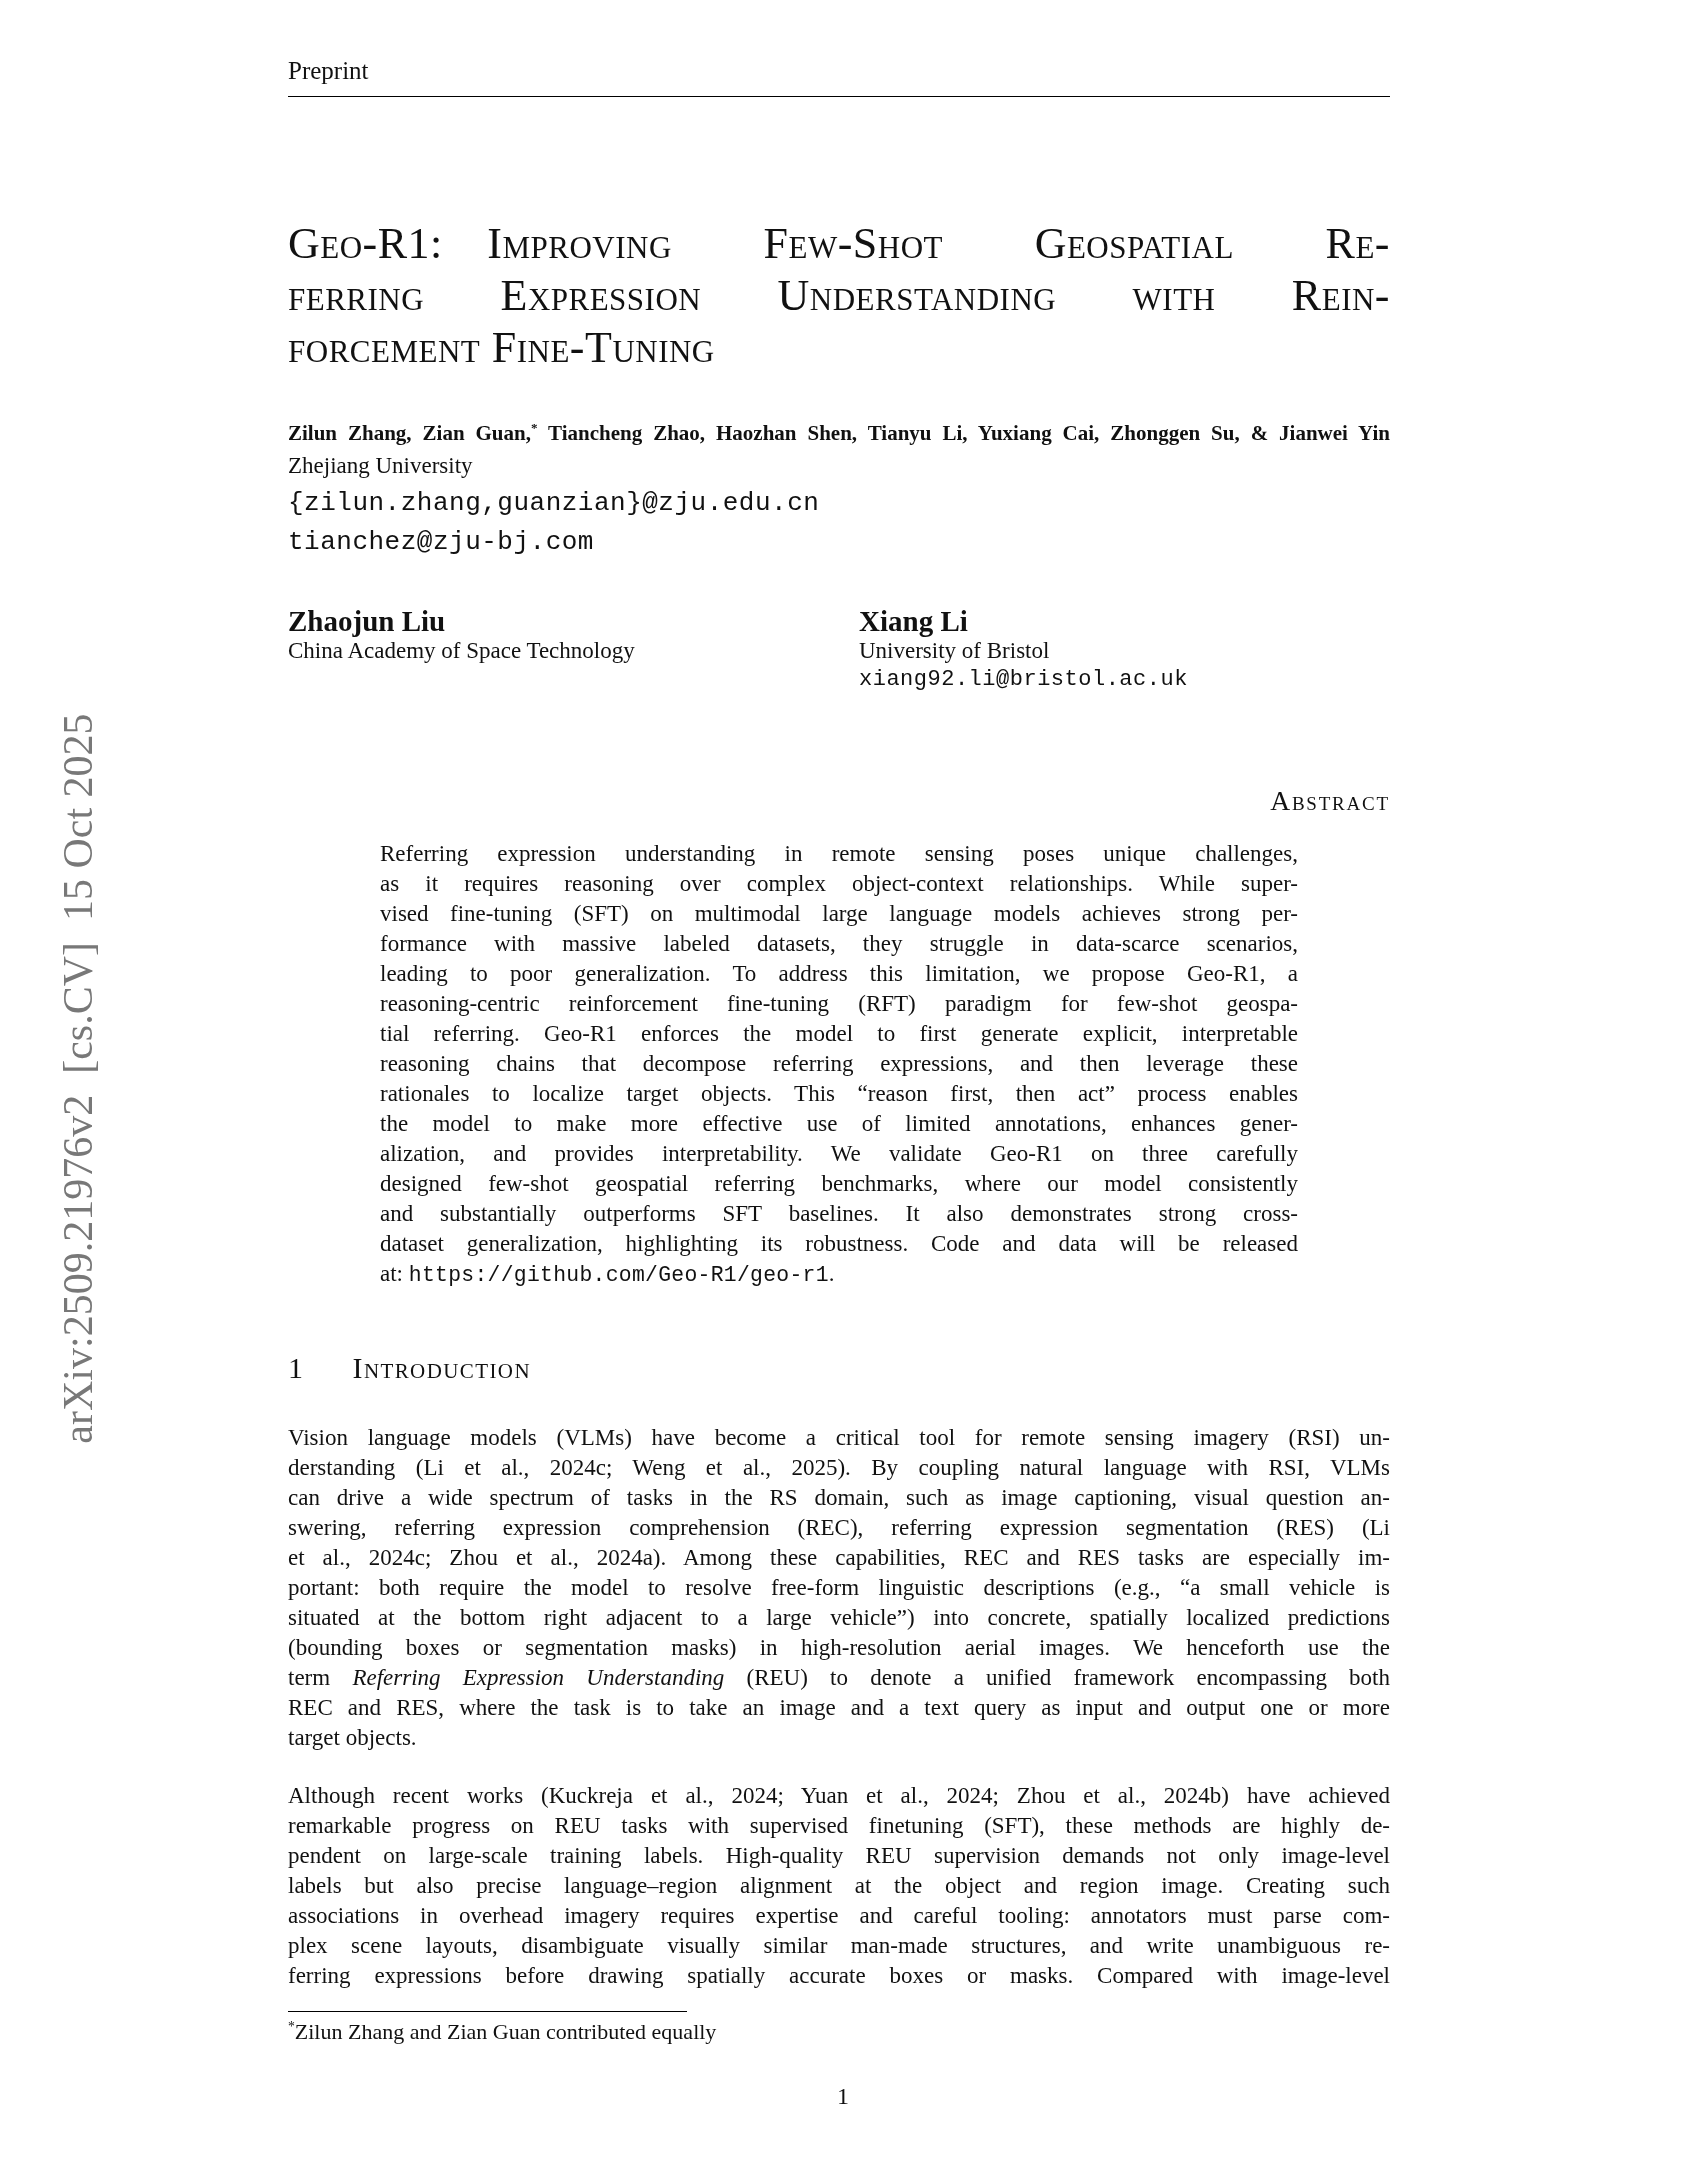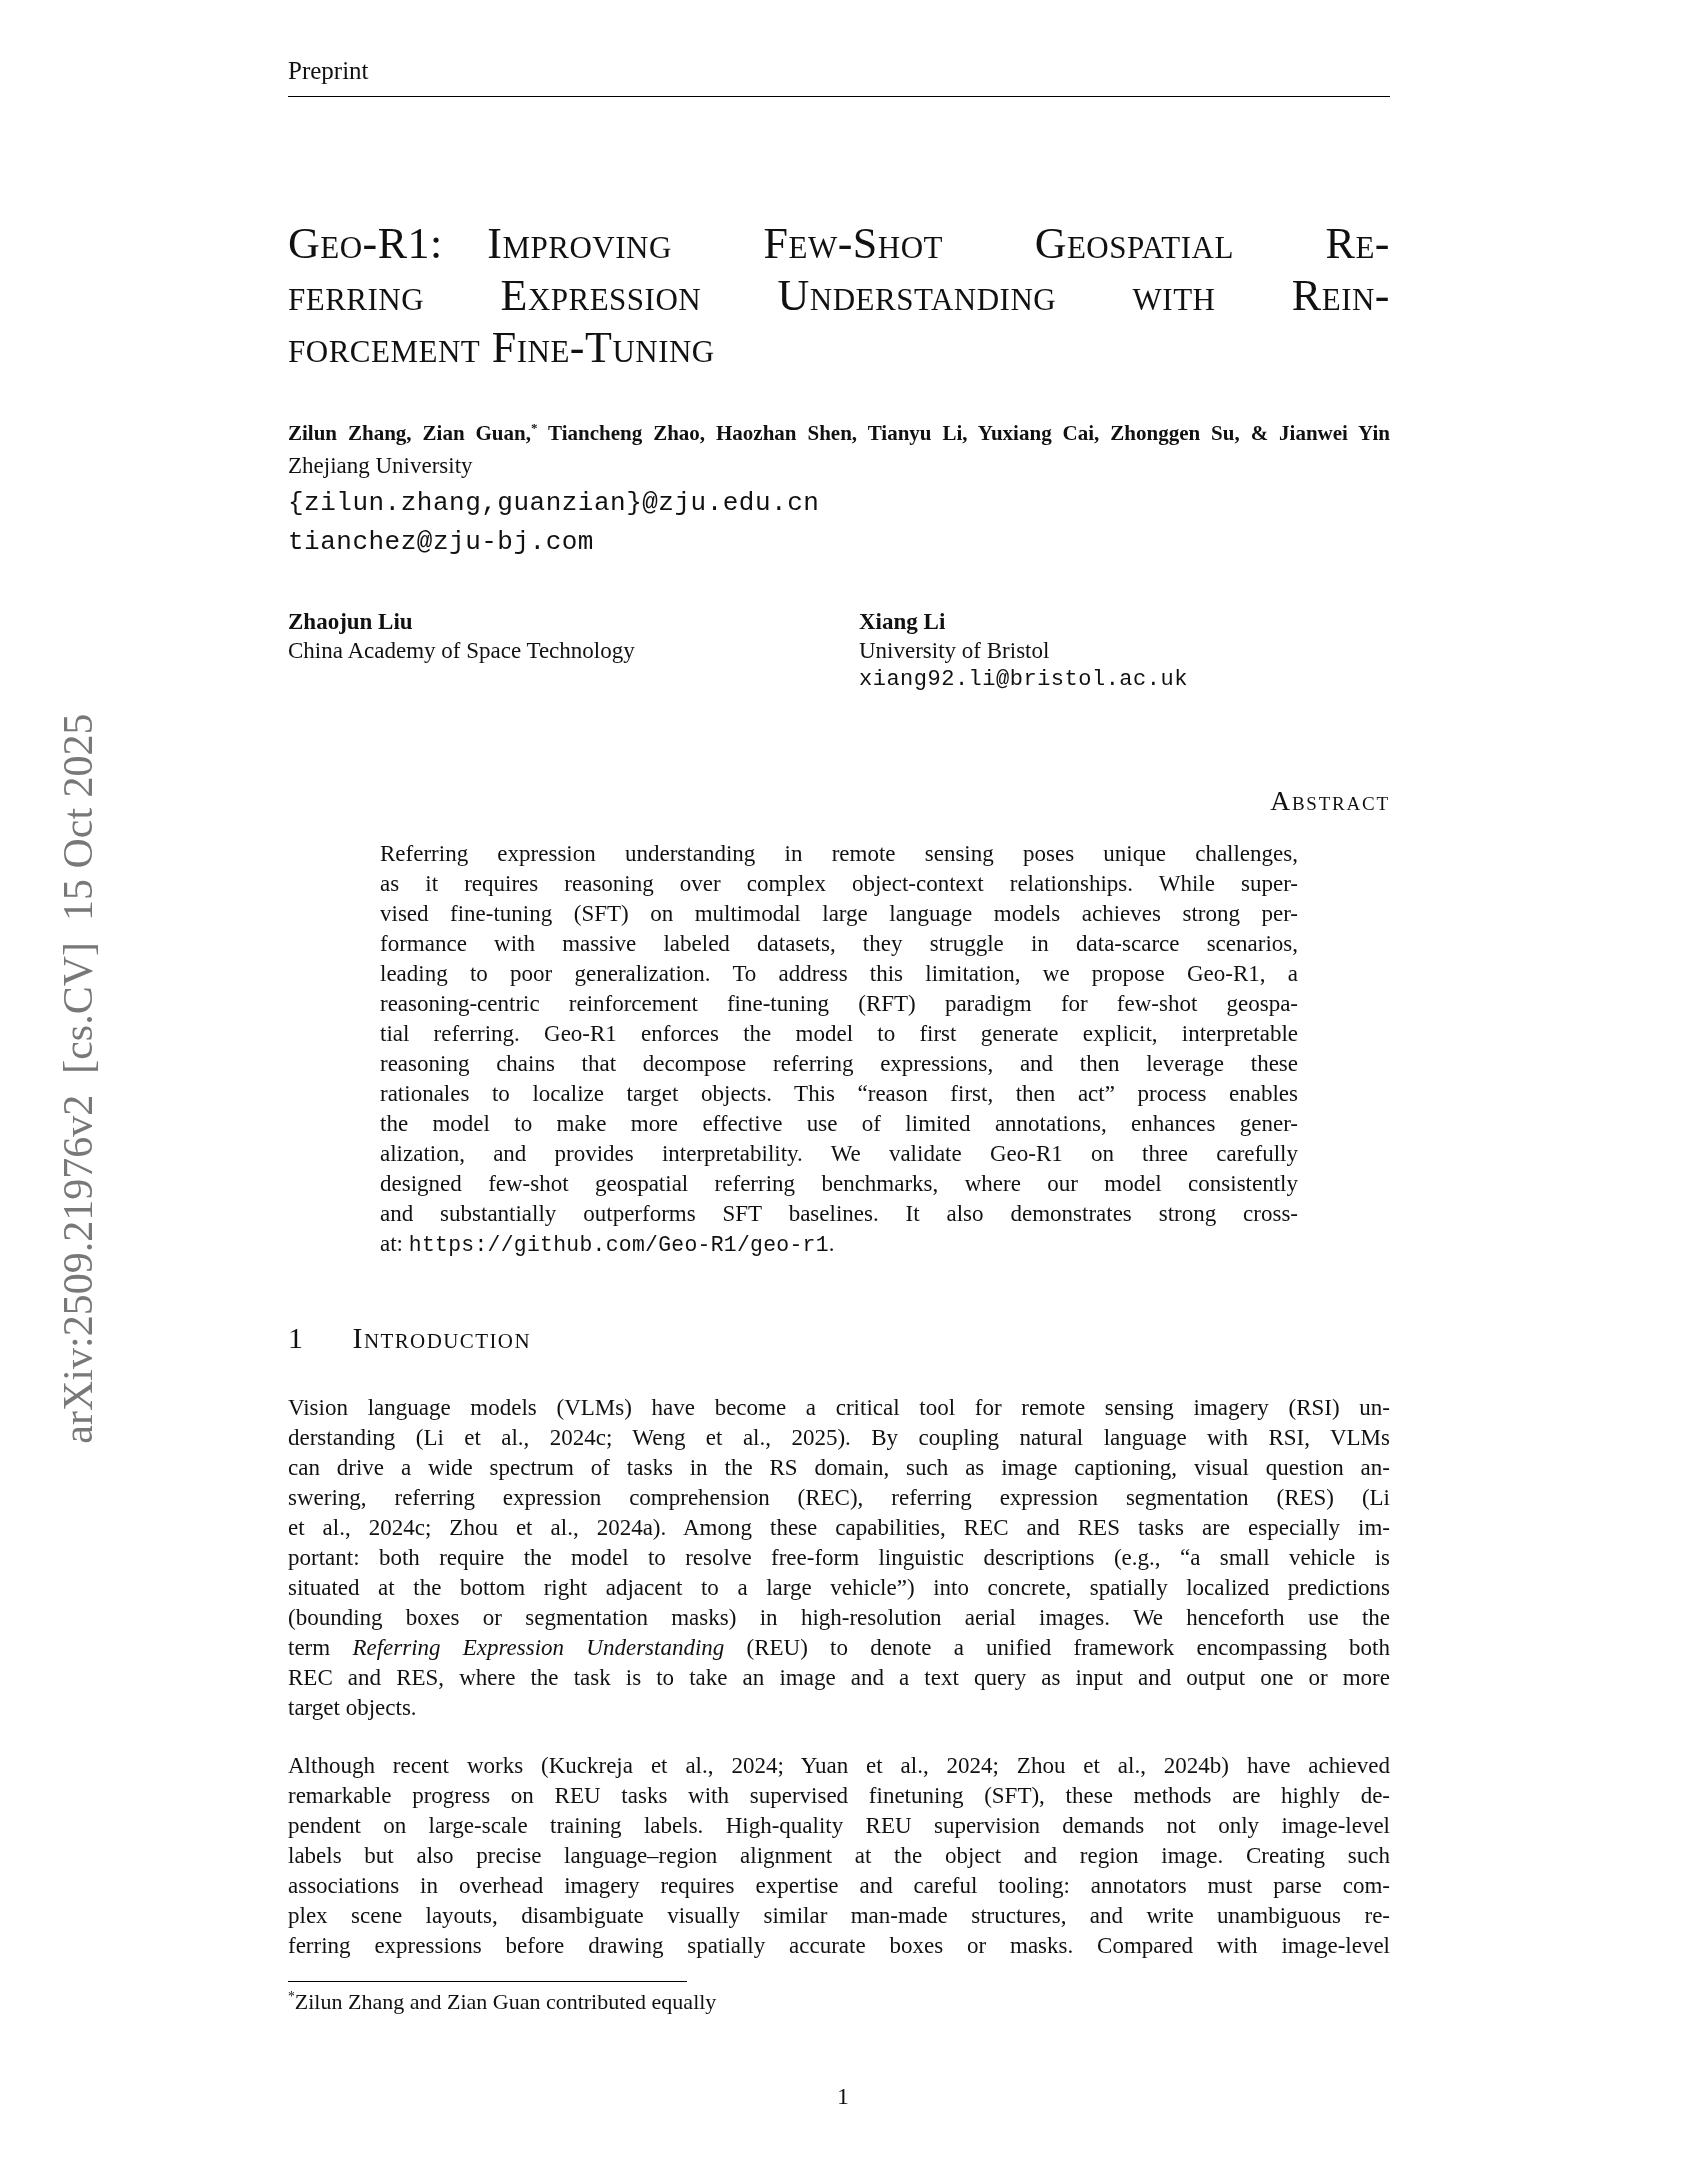--- a/index.html
+++ b/index.html
@@ -51,21 +51,21 @@
   .email {
     margin-top: 11px;
     font-family: "Liberation Mono", "DejaVu Sans Mono", monospace;
     font-size: 26px;
     line-height: 27.5px;
     letter-spacing: 0.5px;
   }
   .author-cols { margin-top: 51px; display: flex; }
   .author-col-left { width: 571px; flex: 0 0 auto; }
   .author-col-right { flex: 1 1 auto; }
-  .author-name { font-weight: bold; font-size: 23px; line-height: 29px; }
+  .author-name { font-weight: bold; font-size: 29px; line-height: 29px; }
   .author-affil { font-size: 23px; line-height: 29px; }
   .author-email {
     font-family: "Liberation Mono", "DejaVu Sans Mono", monospace;
     font-size: 22px;
     line-height: 29px;
     letter-spacing: 0.5px;
   }
   
   .abstract-heading {
     margin-top: 92px;
@@ -169,20 +169,21 @@
         <div class="ln">formance with massive labeled datasets, they struggle in data-scarce scenarios,</div>
         <div class="ln">leading to poor generalization. To address this limitation, we propose Geo-R1, a</div>
         <div class="ln">reasoning-centric reinforcement fine-tuning (RFT) paradigm for few-shot geospa-</div>
         <div class="ln">tial referring. Geo-R1 enforces the model to first generate explicit, interpretable</div>
         <div class="ln">reasoning chains that decompose referring expressions, and then leverage these</div>
         <div class="ln">rationales to localize target objects. This “reason first, then act” process enables</div>
         <div class="ln">the model to make more effective use of limited annotations, enhances gener-</div>
         <div class="ln">alization, and provides interpretability. We validate Geo-R1 on three carefully</div>
         <div class="ln">designed few-shot geospatial referring benchmarks, where our model consistently</div>
         <div class="ln">and substantially outperforms SFT baselines. It also demonstrates strong cross-</div>
+        <div class="ln">dataset generalization, highlighting its robustness. Code and data will be released</div>
         <div class="ln">at: <code>https://github.com/Geo-R1/geo-r1</code>.</div>
       </div>
 
     <div class="section-heading">
       <span class="sec-num">1</span>
       <span class="sec-title">Introduction</span>
     </div>
 
     <div class="para p1 lines">
         <div class="ln">Vision language models (VLMs) have become a critical tool for remote sensing imagery (RSI) un-</div>

